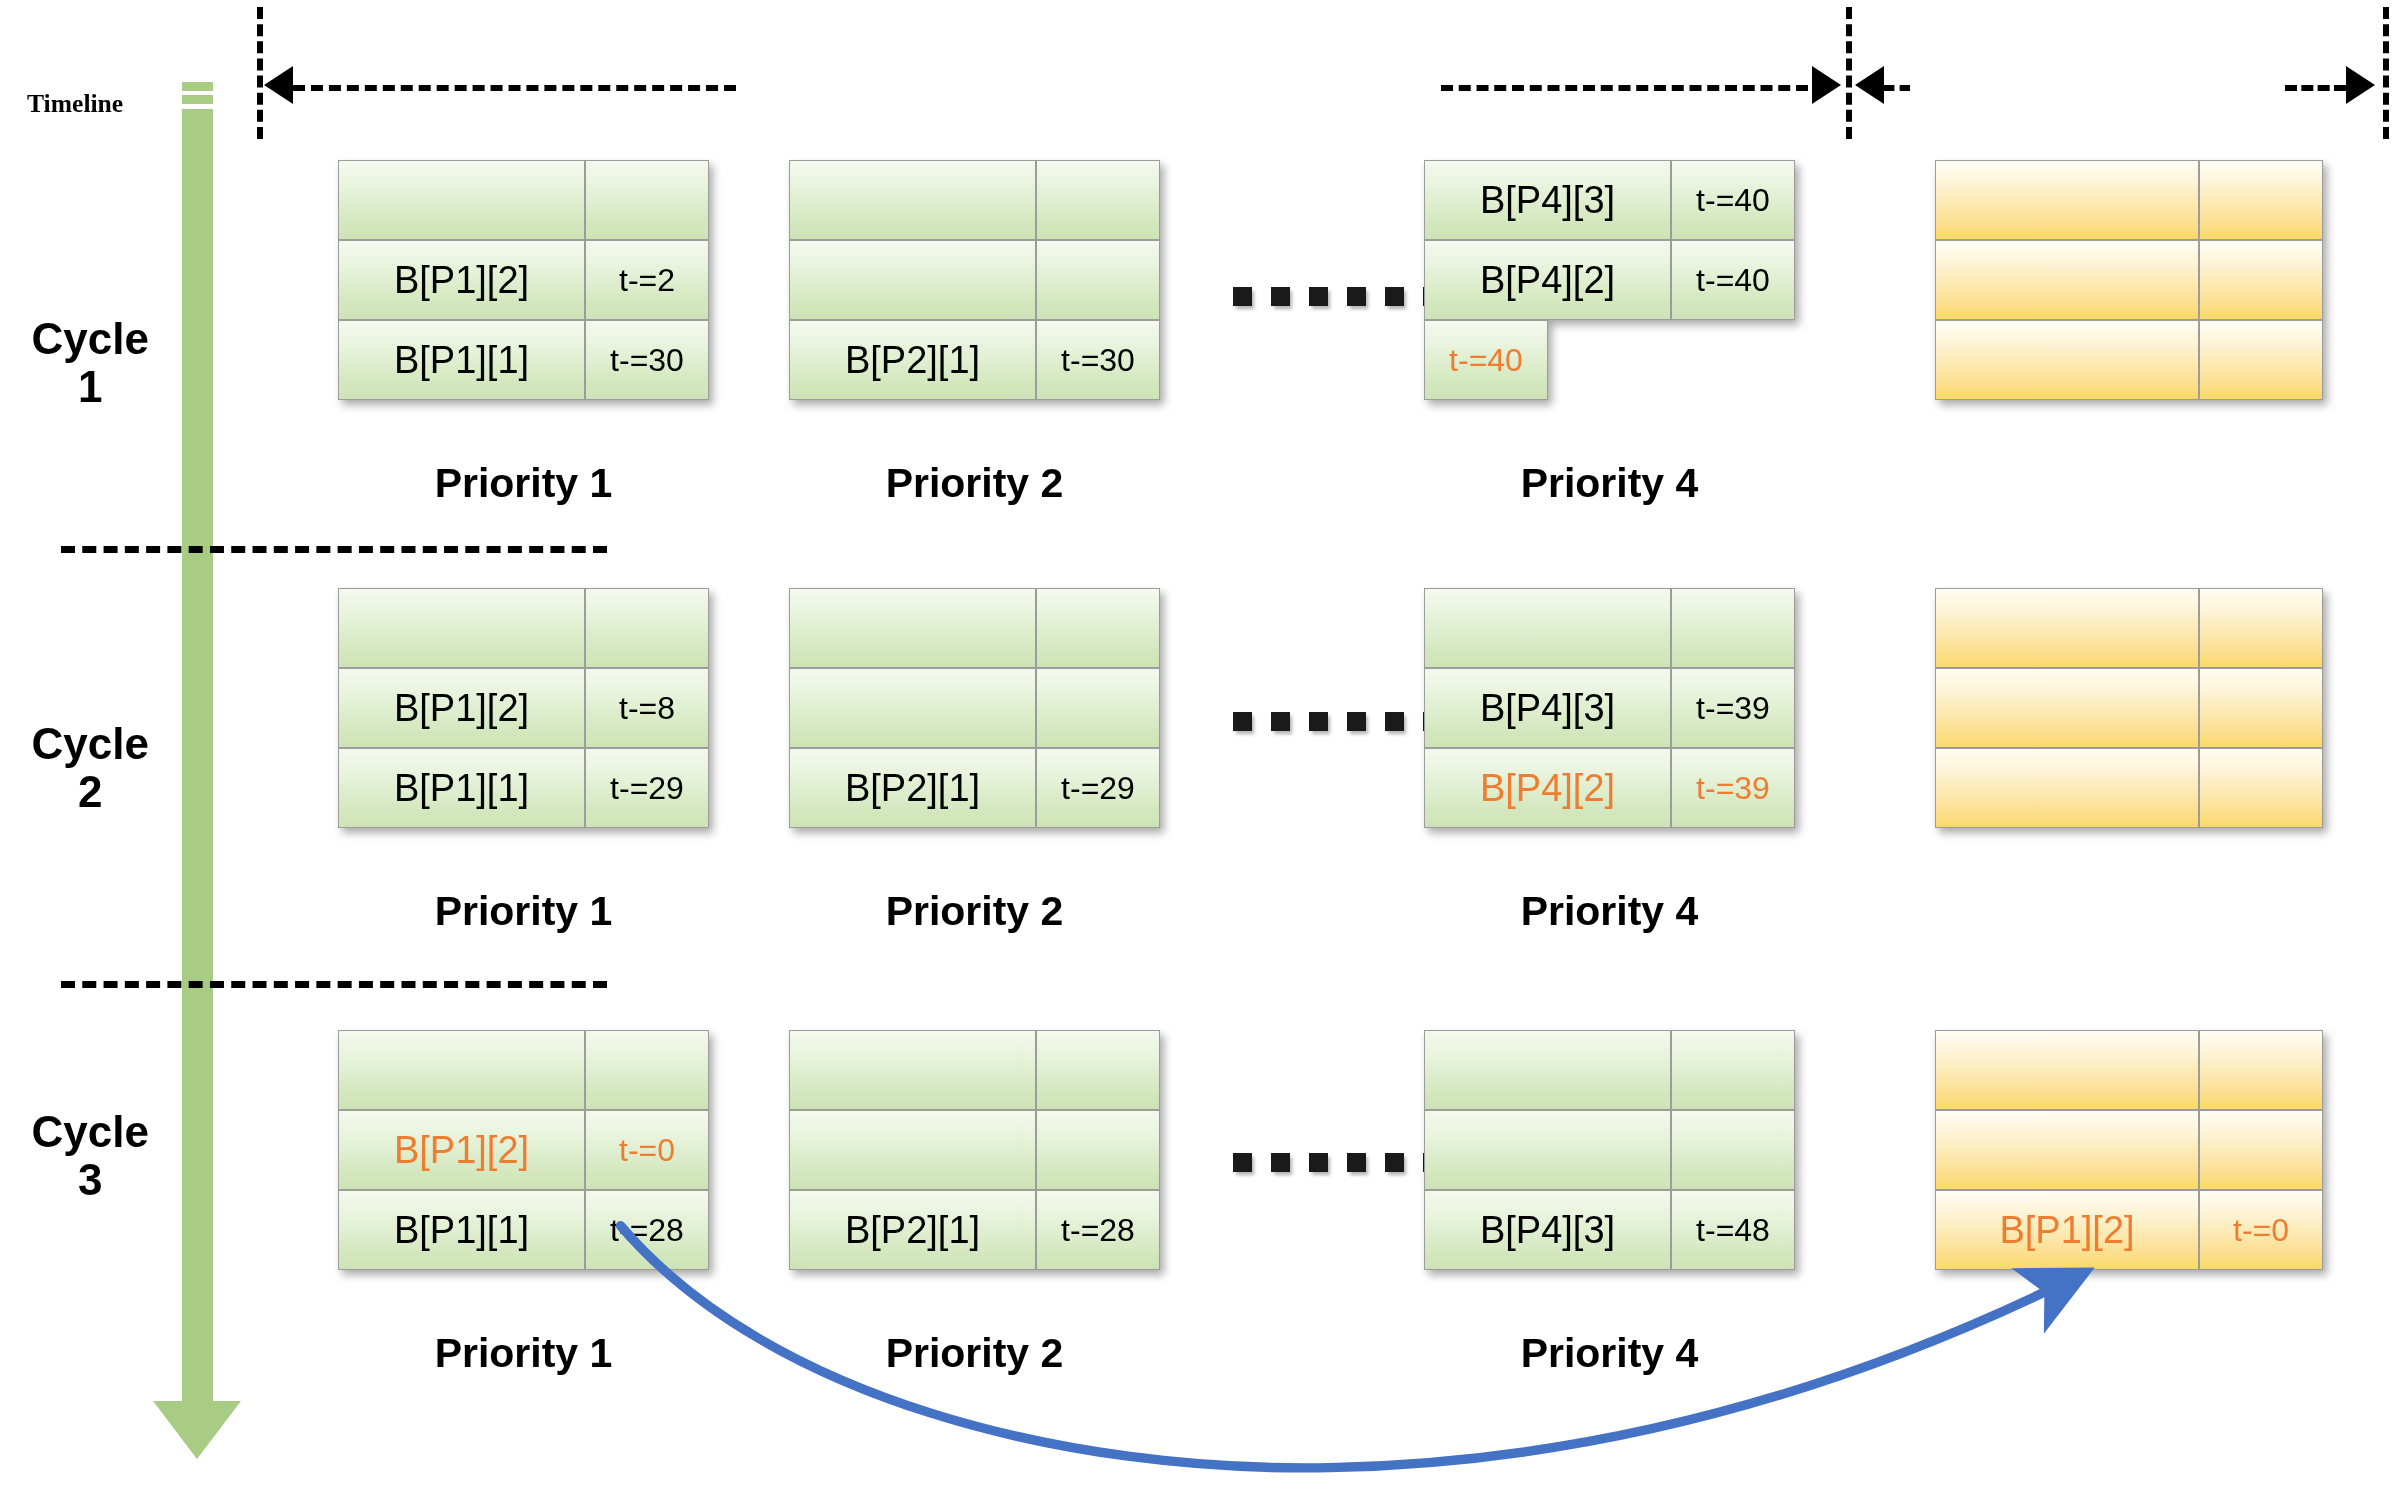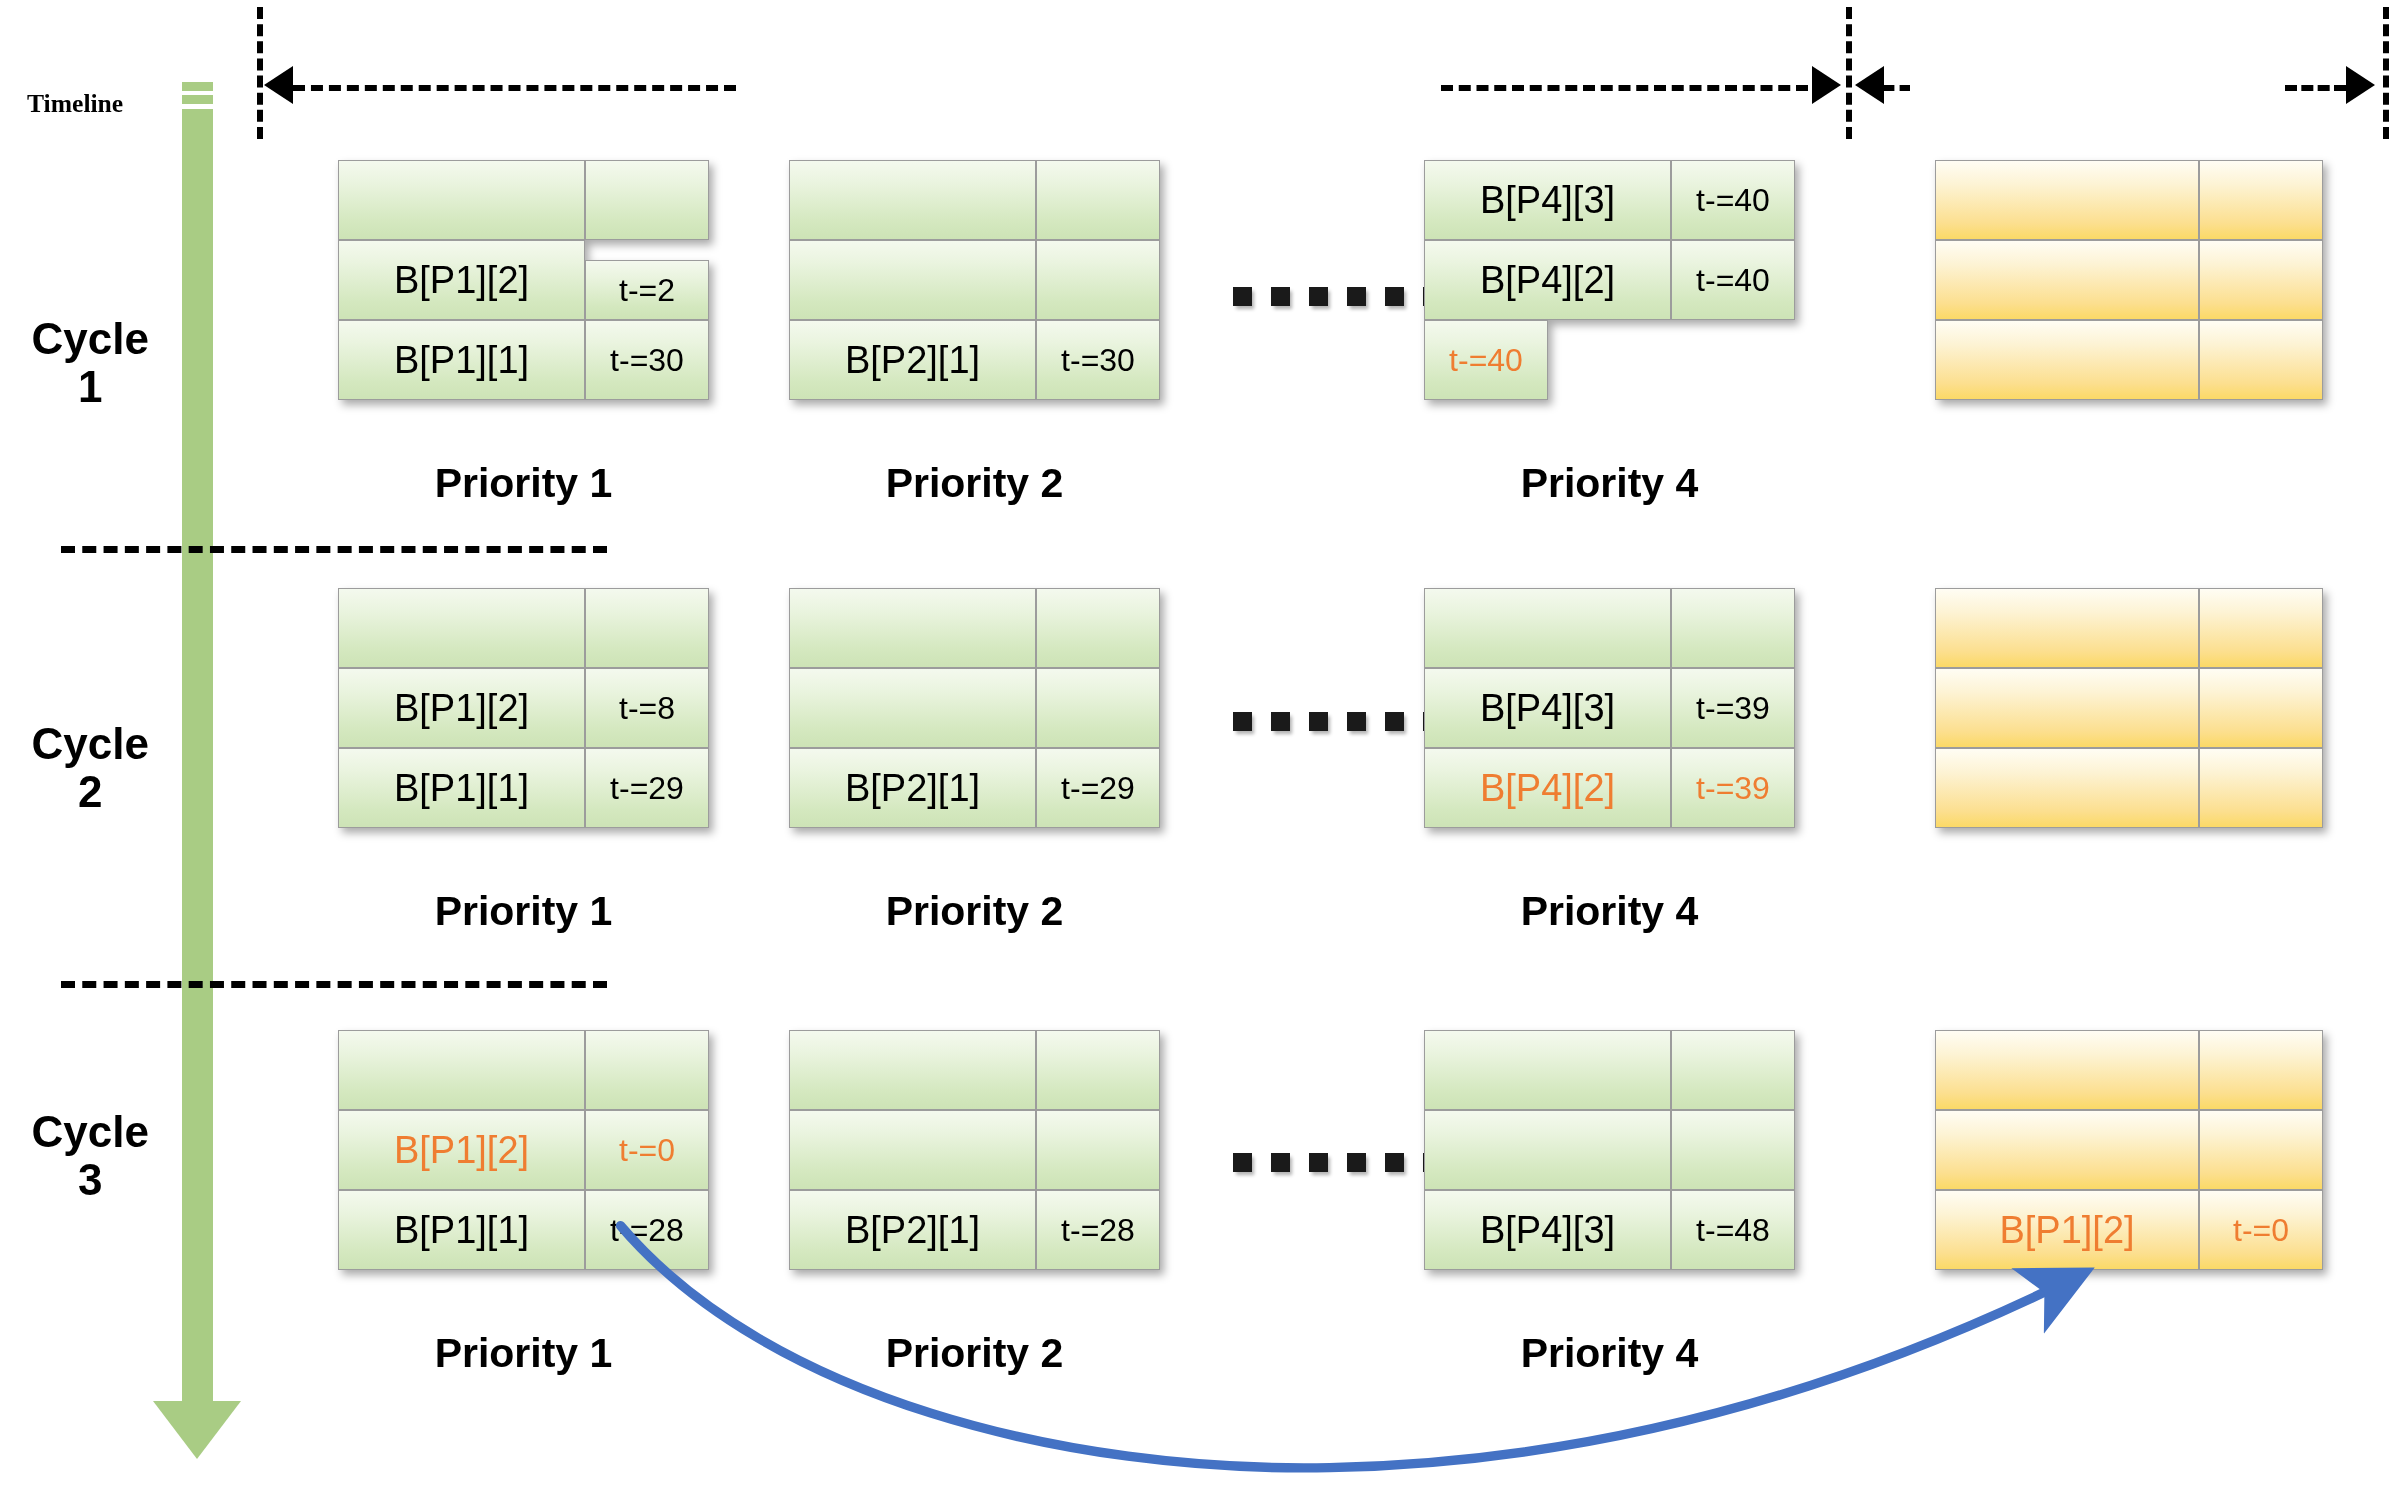--- a/index.html
+++ b/index.html
@@ -29,21 +29,21 @@
 
   .cyc-label{position:absolute;font-weight:bold;font-size:44px;color:#000;
              text-align:center;line-height:1.08;}
 
   
   .sep{position:absolute;height:0;border-top:7.7px dashed #000;}
 
   
   .qbox{position:absolute;display:flex;flex-direction:column;
         filter:drop-shadow(4.3px 5.1px 4.3px rgba(0,0,0,0.33));}
-  .qrow{display:flex;align-items:flex-end;}
+  .qrow{display:flex;}
   .cell{box-sizing:border-box;display:flex;align-items:center;justify-content:center;
         font-size:38px;color:#000;border:0.9px solid #9c9c9c;
         overflow:hidden;white-space:nowrap;}
   .cell.small{font-size:32px;}
   .green .cell{background:linear-gradient(to bottom,#f4f9ee 0%,#eaf4df 28%,#d4e8bf 78%,#cde3b6 100%);}
   .yellow .cell{background:linear-gradient(to bottom,#fffdf4 0%,#fdf3d4 30%,#fcdf8f 80%,#fbd966 100%);}
   .hl{color:#ef7d31;}
 
   .qcap{position:absolute;font-weight:bold;font-size:41px;color:#000;
         text-align:center;white-space:nowrap;}
@@ -123,21 +123,21 @@
     <span></span>
   </div>
 
   <div class="qbox green" style="left:338px;top:160px;">
     <div class="qrow">
       <div class="cell" style="width:247px;height:80px;"></div>
       <div class="cell small" style="width:124px;height:80px;"></div>
     </div>
     <div class="qrow">
       <div class="cell" style="width:247px;height:80px;">B[P1][2]</div>
-      <div class="cell small" style="width:124px;height:60px;">t-=2</div>
+      <div class="cell small" style="width:124px;height:80px;">t-=2</div>
     </div>
     <div class="qrow">
       <div class="cell" style="width:247px;height:80px;">B[P1][1]</div>
       <div class="cell small" style="width:124px;height:80px;">t-=30</div>
     </div>
   </div>
   <div class="qcap" style="left:338px;top:460px;width:371px;">Priority 1</div>
 
   <div class="qbox green" style="left:789px;top:160px;">
     <div class="qrow">

